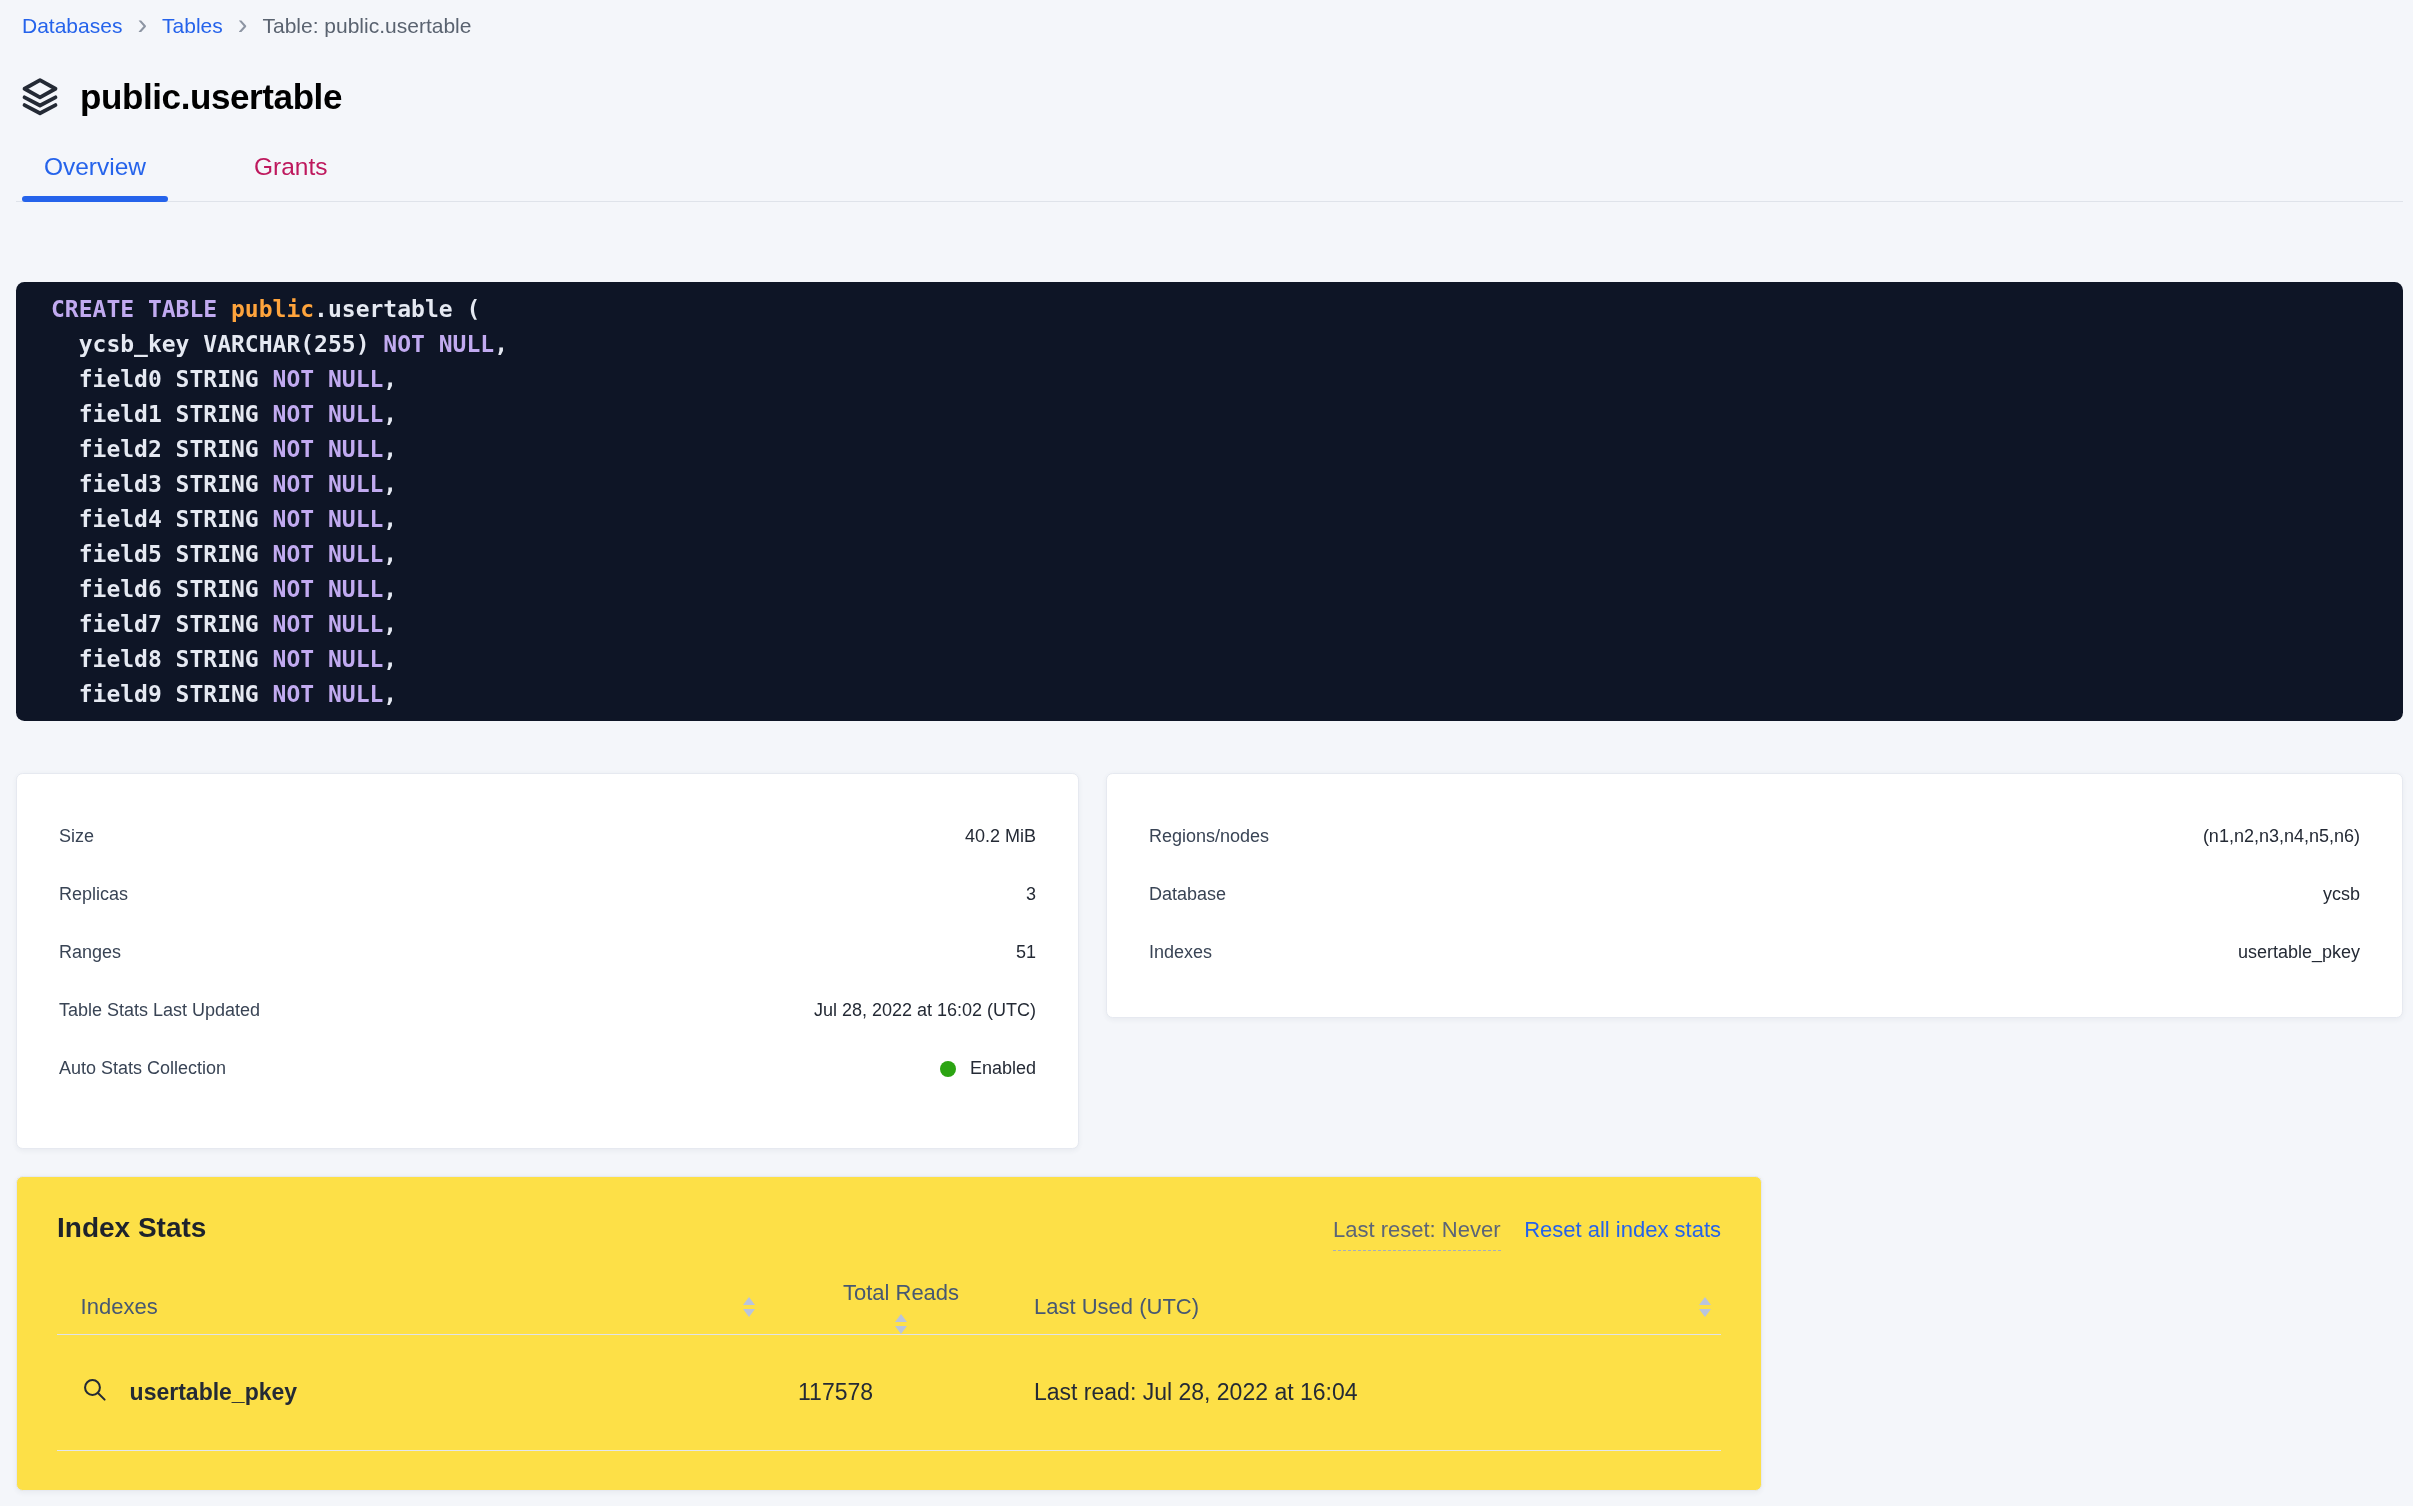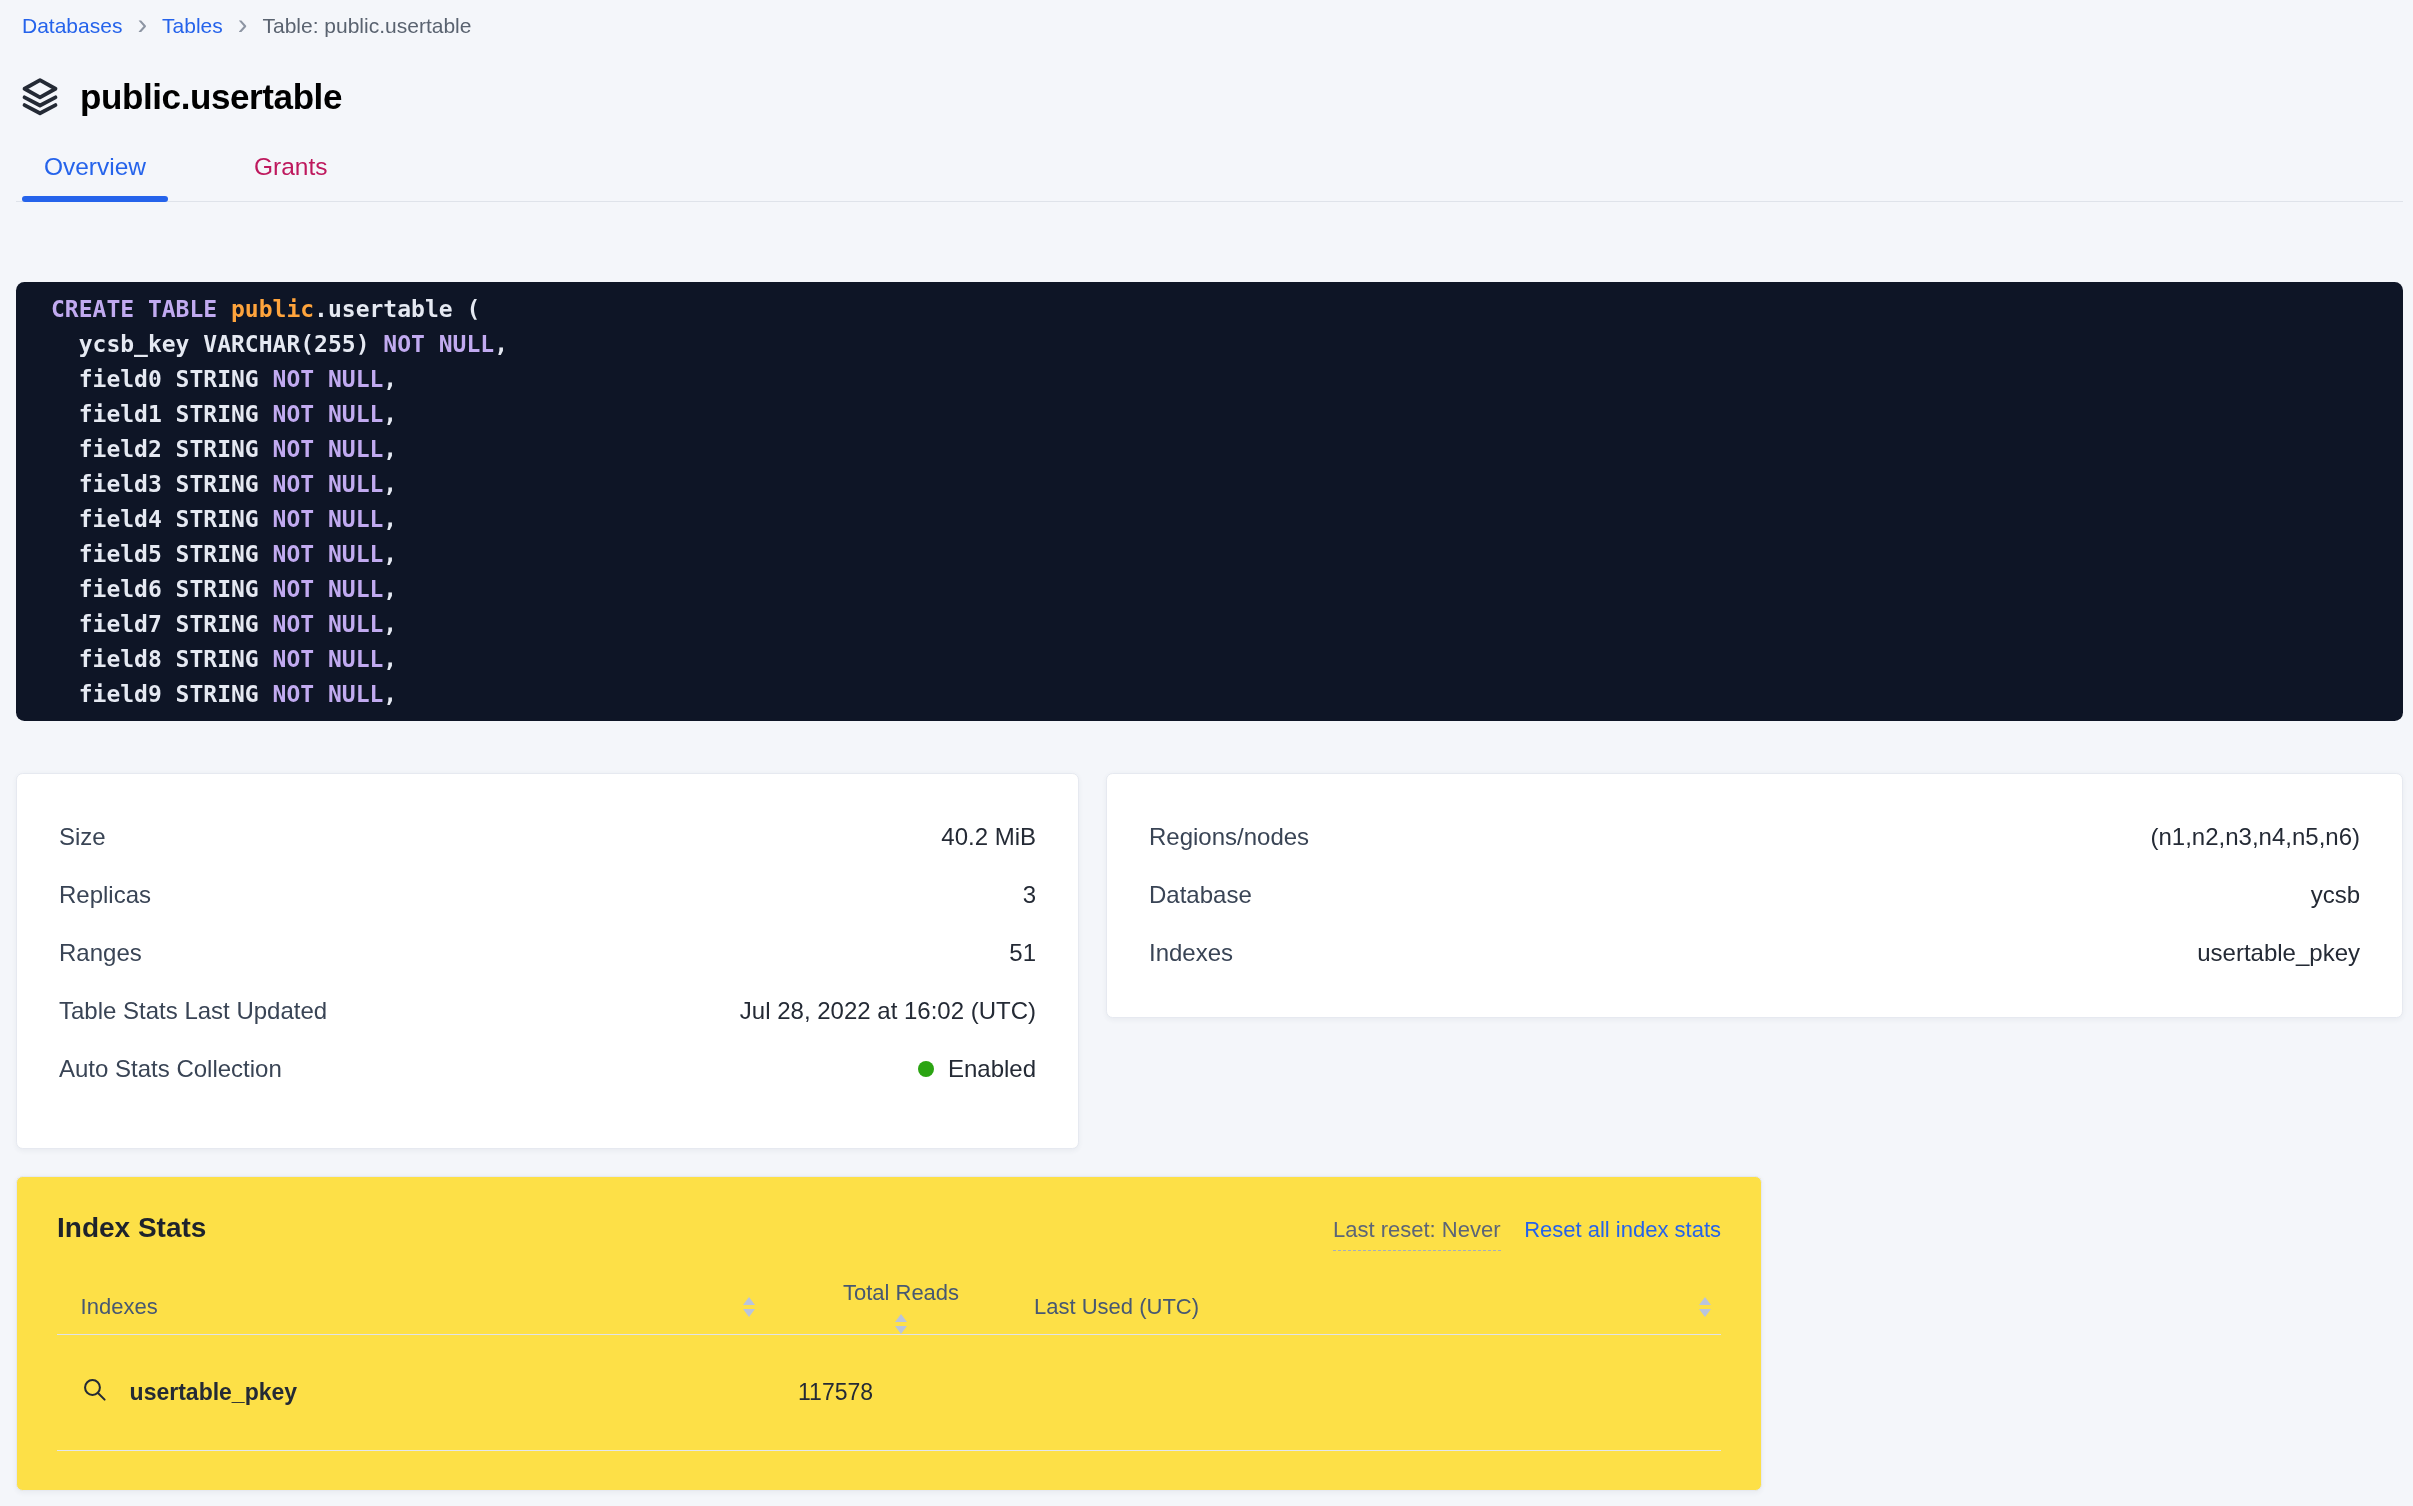--- a/index.html
+++ b/index.html
@@ -59,21 +59,21 @@
   .cards-row { display: flex; gap: 27px; align-items: flex-start; margin: 52px 0 0 16px; }
   .stat-card {
     background: #fff; border: 0.8px solid #e6e9f0; border-radius: 6.7px;
     box-shadow: 0 1.7px 5px rgba(54,66,92,0.06);
     padding: 34px 42px;
   }
   .stat-card.left  { width: 1063px; height: 376px; }
   .stat-card.right { width: 1297px; height: 245px; }
   .stat-row {
     height: 58px; display: flex; justify-content: space-between;
-    align-items: center; font-size: 24px;
+    align-items: center; font-size: 18px;
   }
   .stat-label { color: #394455; }
   .stat-value { color: #242a35; display: flex; align-items: center; gap: 13.5px; }
   .status-dot { width: 16px; height: 16px; border-radius: 50%; background: #2ba412; display: inline-block; }
 
   
   .index-card {
     margin: 27px 0 0 16px; width: 1746px;
     background: #fde047; border: 0.8px solid #e6e9f0; border-radius: 6.7px;
     box-shadow: 0 1.7px 5px rgba(54,66,92,0.06);
@@ -220,18 +220,19 @@
         <div class="td c1">
           <span>
             <svg width="27" height="27" viewBox="0 0 24 24" fill="none" stroke="#242a35" stroke-width="1.8" stroke-linecap="round">
               <circle cx="10.2" cy="10.2" r="6.6"></circle>
               <line x1="15.1" y1="15.1" x2="21" y2="21"></line>
             </svg>
           </span>
           <span>usertable_pkey</span>
         </div>
         <div class="td c2">117578</div>
+        <div class="td c3">Last read: Jul 28, 2022 at 16:04</div>
       </div>
     </div>
   </section>
 
 </div>
 
 
 </body></html>

